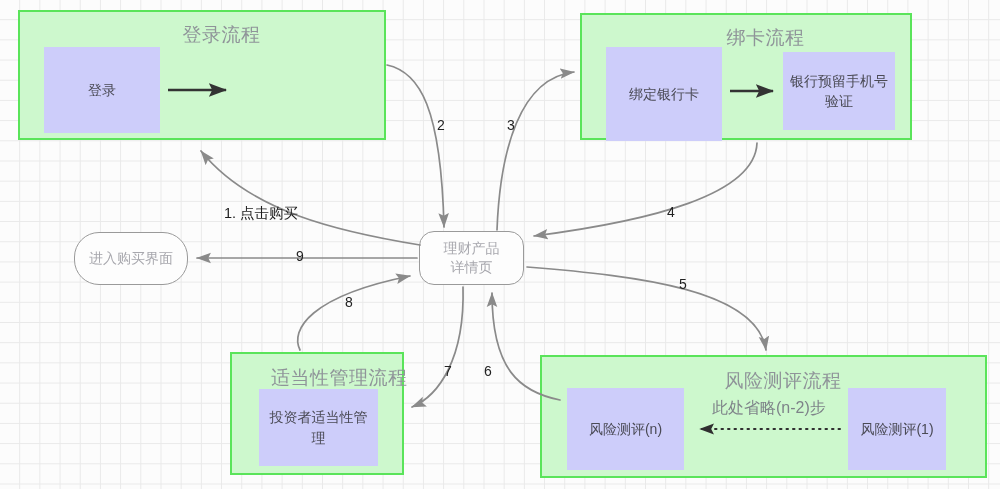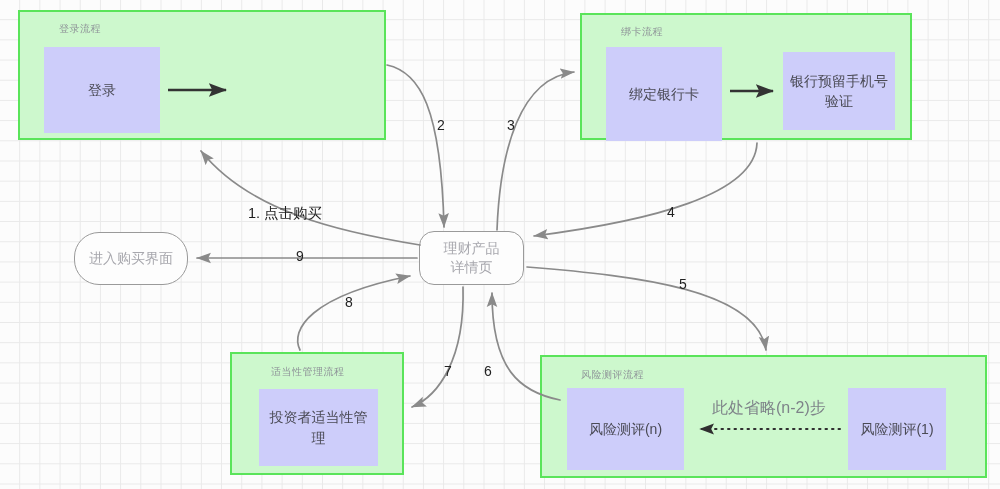--- a/index.html
+++ b/index.html
@@ -23,23 +23,23 @@
   .group {
     position: absolute;
     background: #cdf8cd;
     border: 2px solid #5ae45a;
     box-sizing: border-box;
   }
   .group-title {
     position: absolute;
     left: 0;
     right: 0;
-    text-align: left;
+    text-align: center;
     color: #8f9499;
-    font-size: 10px;
+    font-size: 19px;
     letter-spacing: 0.5px;
     white-space: nowrap;
     margin-left: 39px;
   }
   .pbox {
     position: absolute;
     background: #cdcdfa;
     box-sizing: border-box;
     display: flex;
     align-items: center;
@@ -168,21 +168,21 @@
 
     <path class="edge-path" d="M560,400 C520,392 492,370 492,293" marker-end="url(#ah)"></path>
 
     <path class="edge-path" d="M463,287 C465,360 438,396 412,407" marker-end="url(#ah)"></path>
 
     <path class="edge-path" d="M300,350 C290,330 310,296 410,276" marker-end="url(#ah)"></path>
 
     <path class="edge-path" d="M417,258 L197,258" marker-end="url(#ah)"></path>
   </svg>
 
-  <div class="elabel big" style="left:248px; top:204px;">1. 点击购买</div>
+  <div class="elabel big" style="left:224px; top:204px;">1. 点击购买</div>
   <div class="elabel" style="left:437px; top:117px;">2</div>
   <div class="elabel" style="left:507px; top:117px;">3</div>
   <div class="elabel" style="left:667px; top:204px;">4</div>
   <div class="elabel" style="left:679px; top:276px;">5</div>
   <div class="elabel" style="left:484px; top:363px;">6</div>
   <div class="elabel" style="left:444px; top:363px;">7</div>
   <div class="elabel" style="left:345px; top:294px;">8</div>
   <div class="elabel" style="left:296px; top:248px;">9</div>
   <div class="elabel" style="left:712px; top:398px; color:#7e8389; font-size:16px;">此处省略(n-2)步</div>
 

